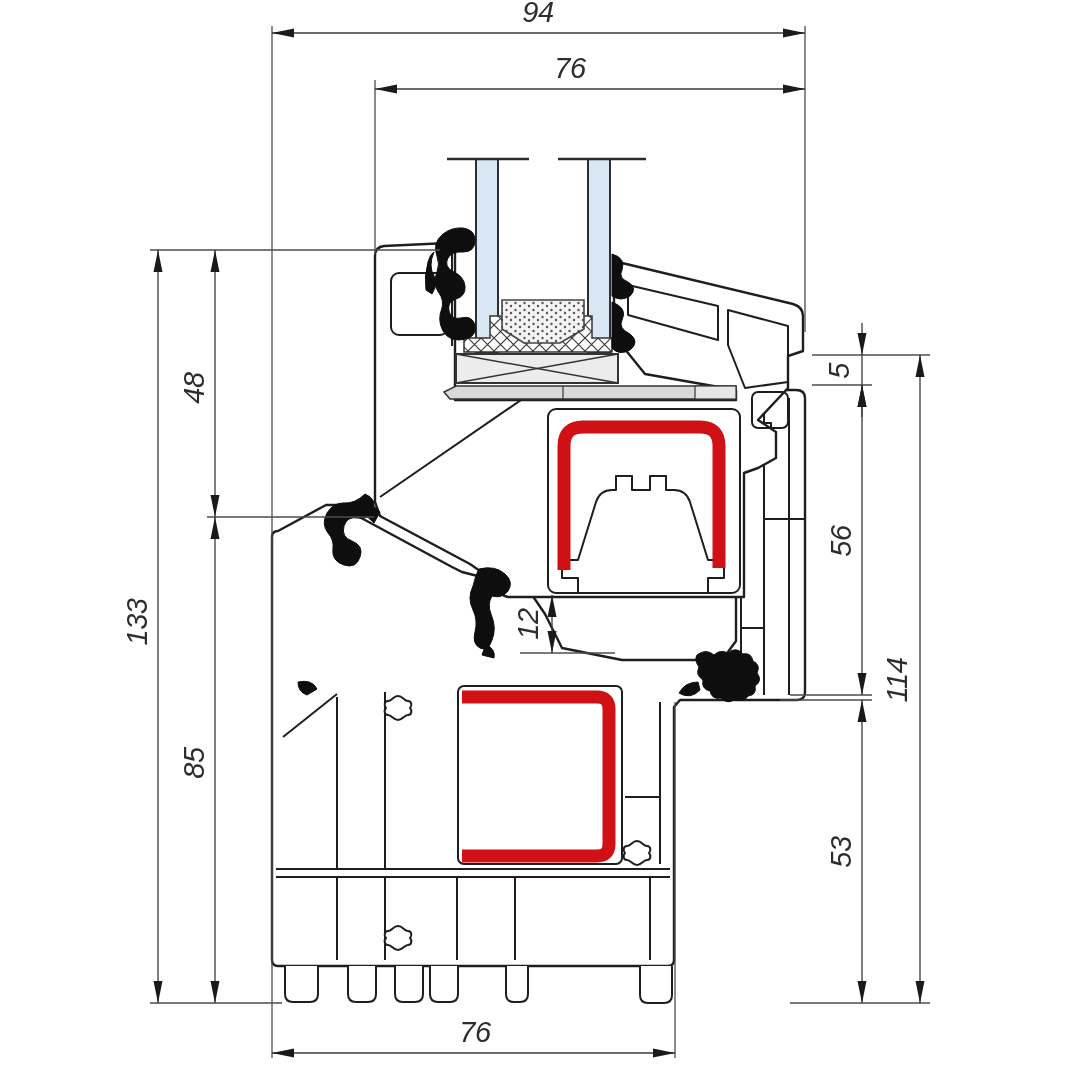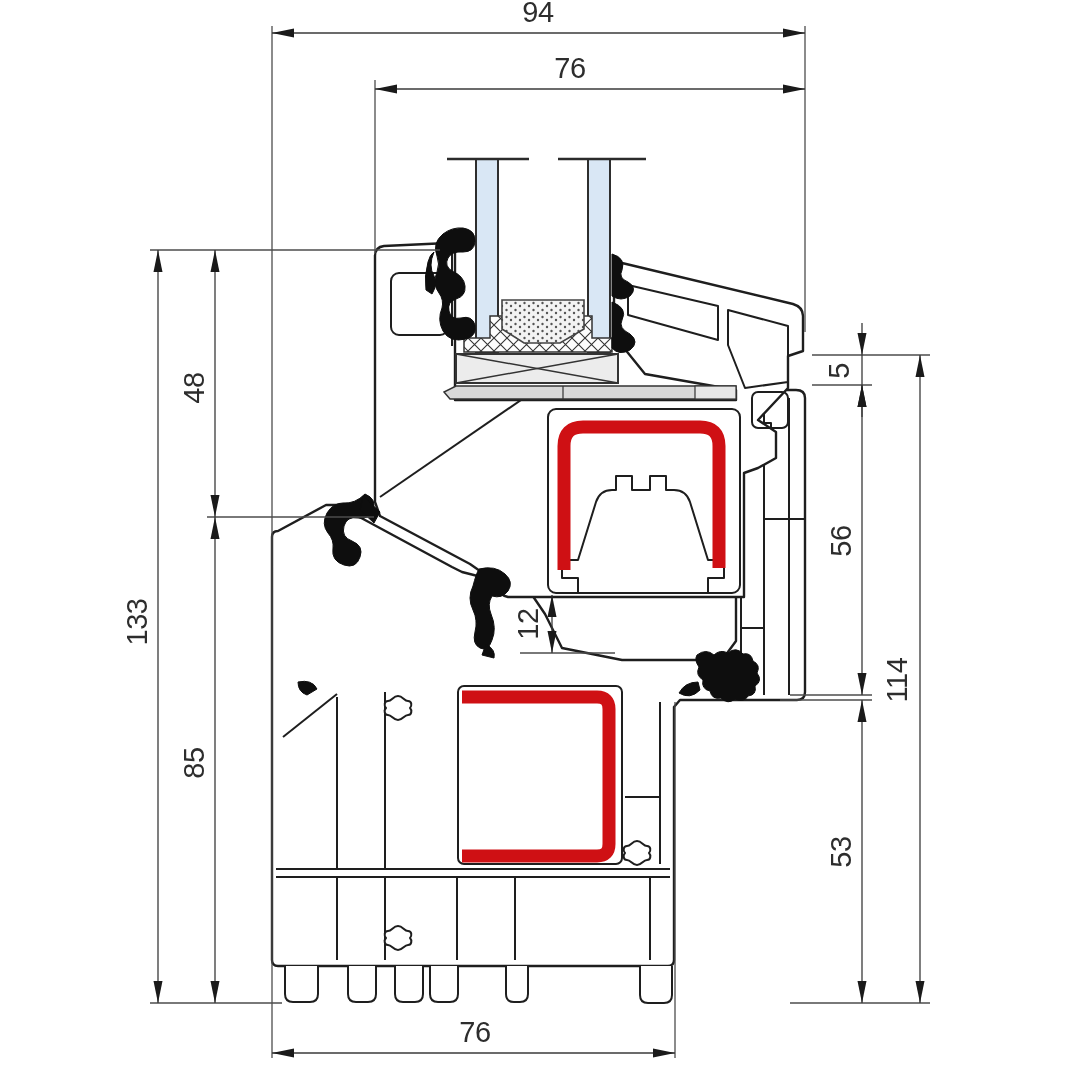--- a/index.html
+++ b/index.html
@@ -1,16 +1,16 @@
 <!DOCTYPE html>
 <html><head>
 <meta charset="utf-8">
 <style>
   html,body{margin:0;padding:0;background:#ffffff;}
-  .stage{width:1080px;height:1080px;position:relative;margin:0 auto;background:#fff;}
+  .stage{width:1080px;height:1080px;position:relative;margin:0 auto;background:#fff;font-style:italic;}
   svg{display:block;}
   .outline{fill:#ffffff;stroke:#1e1e1e;stroke-width:2.4;stroke-linejoin:round;}
   .web{fill:none;stroke:#1e1e1e;stroke-width:2;stroke-linejoin:round;}
   .webf{fill:#ffffff;stroke:#1e1e1e;stroke-width:2;stroke-linejoin:round;}
   .ext{stroke:#4d4d4d;stroke-width:1.3;}
   .dimline{stroke:#3a3a3a;stroke-width:1.3;}
   .dimtxt{font-family:"Liberation Sans",sans-serif;font-size:29px;fill:#2d2d2d;letter-spacing:-0.5px;}
   .gasket{fill:#0e0e0e;stroke:#0e0e0e;stroke-width:1;}
 </style>
 </head>

